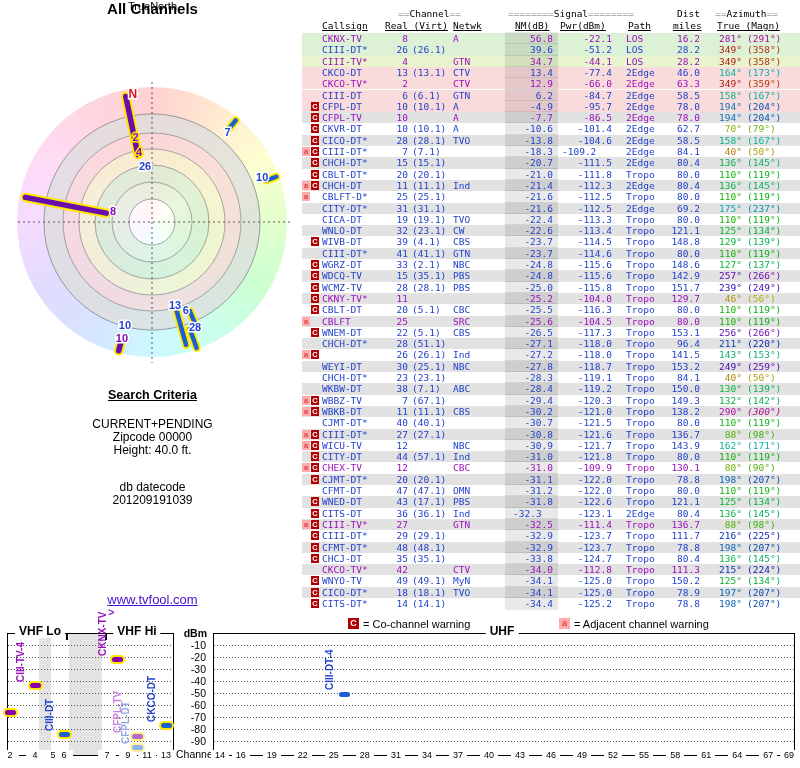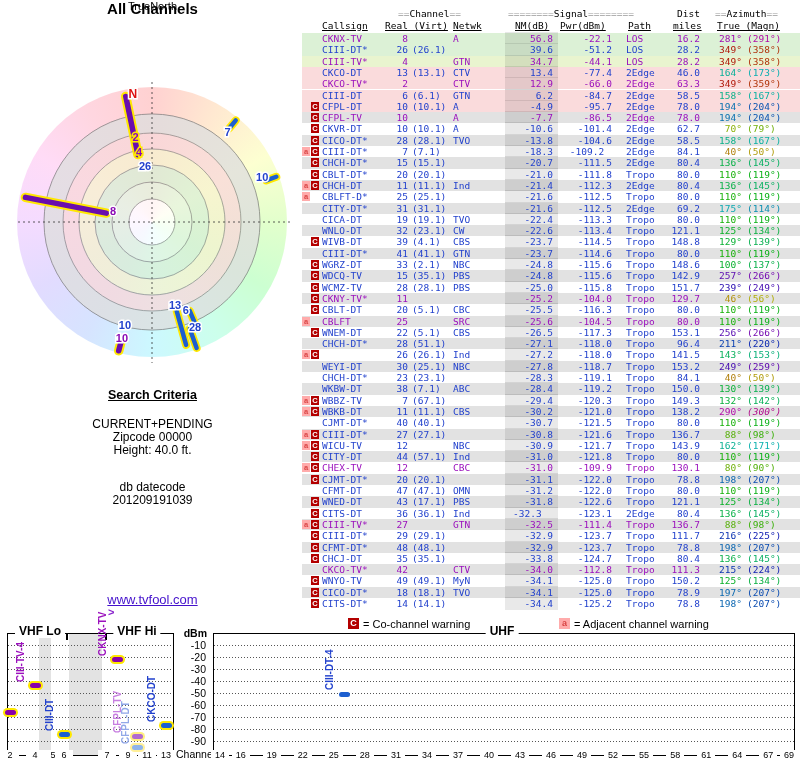--- a/index.html
+++ b/index.html
@@ -266,21 +266,21 @@
           <span class="cell" style="left: 445px; text-align: left; color: rgb(11, 177, 163);">(167°)</span>
         </div>
         <div style="position: absolute; left: 0px; top: 113px; width: 498px; height: 11.3px; background: rgb(255, 255, 255);">
           <div style="position: absolute; left: 203px; top: -1px; bottom: -1px; width: 53px; background: rgba(0, 0, 0, 0.086);"></div>
           <div class="warnA" style="left: 0px;">a</div>
           <div class="warnC" style="left: 9px;">C</div>
           <span class="cell" style="left: 20px; text-align: left; color: rgb(35, 66, 205);">CIII-DT*</span>
           <span class="cell" style="left: 76px; width: 30px; text-align: right; color: rgb(35, 66, 205);">7</span>
           <span class="cell" style="left: 110px; text-align: left; color: rgb(35, 66, 205);">(7.1)</span>
           <span class="cell" style="left: 211px; width: 40px; text-align: right; color: rgb(35, 66, 205);">-18.3</span>
-          <span class="cell" style="left: 260px; width: 50px; text-align: center; color: rgb(35, 66, 205);">-109.2</span>
+          <span class="cell" style="left: 260px; width: 50px; text-align: left; color: rgb(35, 66, 205);">-109.2</span>
           <span class="cell" style="left: 324px; text-align: left; color: rgb(35, 66, 205);">2Edge</span>
           <span class="cell" style="left: 358px; width: 40px; text-align: right; color: rgb(35, 66, 205);">84.1</span>
           <span class="cell" style="left: 400px; width: 40px; text-align: right; color: rgb(177, 127, 11);">40°</span>
           <span class="cell" style="left: 445px; text-align: left; color: rgb(177, 156, 11);">(50°)</span>
         </div>
         <div style="position: absolute; left: 0px; top: 124.3px; width: 498px; height: 11.3px; background: rgb(226, 226, 226);">
           <div style="position: absolute; left: 203px; top: -1px; bottom: -1px; width: 53px; background: rgba(0, 0, 0, 0.086);"></div>
           <div class="warnC" style="left: 9px;">C</div>
           <span class="cell" style="left: 20px; text-align: left; color: rgb(35, 66, 205);">CHCH-DT*</span>
           <span class="cell" style="left: 76px; width: 30px; text-align: right; color: rgb(35, 66, 205);">15</span>
@@ -336,21 +336,21 @@
         <div style="position: absolute; left: 0px; top: 169.5px; width: 498px; height: 11.3px; background: rgb(226, 226, 226);">
           <div style="position: absolute; left: 203px; top: -1px; bottom: -1px; width: 53px; background: rgba(0, 0, 0, 0.086);"></div>
           <span class="cell" style="left: 20px; text-align: left; color: rgb(35, 66, 205);">CITY-DT*</span>
           <span class="cell" style="left: 76px; width: 30px; text-align: right; color: rgb(35, 66, 205);">31</span>
           <span class="cell" style="left: 110px; text-align: left; color: rgb(35, 66, 205);">(31.1)</span>
           <span class="cell" style="left: 211px; width: 40px; text-align: right; color: rgb(35, 66, 205);">-21.6</span>
           <span class="cell" style="left: 260px; width: 50px; text-align: right; color: rgb(35, 66, 205);">-112.5</span>
           <span class="cell" style="left: 324px; text-align: left; color: rgb(35, 66, 205);">2Edge</span>
           <span class="cell" style="left: 358px; width: 40px; text-align: right; color: rgb(35, 66, 205);">69.2</span>
           <span class="cell" style="left: 400px; width: 40px; text-align: right; color: rgb(11, 169, 177);">175°</span>
-          <span class="cell" style="left: 445px; text-align: left; color: rgb(11, 143, 177);">(114°)</span>
+          <span class="cell" style="left: 445px; text-align: left; color: rgb(11, 143, 177);">(237°)</span>
         </div>
         <div style="position: absolute; left: 0px; top: 180.8px; width: 498px; height: 11.3px; background: rgb(255, 255, 255);">
           <div style="position: absolute; left: 203px; top: -1px; bottom: -1px; width: 53px; background: rgba(0, 0, 0, 0.086);"></div>
           <span class="cell" style="left: 20px; text-align: left; color: rgb(35, 66, 205);">CICA-DT</span>
           <span class="cell" style="left: 76px; width: 30px; text-align: right; color: rgb(35, 66, 205);">19</span>
           <span class="cell" style="left: 110px; text-align: left; color: rgb(35, 66, 205);">(19.1)</span>
           <span class="cell" style="left: 151px; text-align: left; color: rgb(35, 66, 205);">TVO</span>
           <span class="cell" style="left: 211px; width: 40px; text-align: right; color: rgb(35, 66, 205);">-22.4</span>
           <span class="cell" style="left: 260px; width: 50px; text-align: right; color: rgb(35, 66, 205);">-113.3</span>
           <span class="cell" style="left: 324px; text-align: left; color: rgb(35, 66, 205);">Tropo</span>
@@ -402,21 +402,21 @@
           <div style="position: absolute; left: 203px; top: -1px; bottom: -1px; width: 53px; background: rgba(0, 0, 0, 0.086);"></div>
           <div class="warnC" style="left: 9px;">C</div>
           <span class="cell" style="left: 20px; text-align: left; color: rgb(35, 66, 205);">WGRZ-DT</span>
           <span class="cell" style="left: 76px; width: 30px; text-align: right; color: rgb(35, 66, 205);">33</span>
           <span class="cell" style="left: 110px; text-align: left; color: rgb(35, 66, 205);">(2.1)</span>
           <span class="cell" style="left: 151px; text-align: left; color: rgb(35, 66, 205);">NBC</span>
           <span class="cell" style="left: 211px; width: 40px; text-align: right; color: rgb(35, 66, 205);">-24.8</span>
           <span class="cell" style="left: 260px; width: 50px; text-align: right; color: rgb(35, 66, 205);">-115.6</span>
           <span class="cell" style="left: 324px; text-align: left; color: rgb(35, 66, 205);">Tropo</span>
           <span class="cell" style="left: 358px; width: 40px; text-align: right; color: rgb(35, 66, 205);">148.6</span>
-          <span class="cell" style="left: 400px; width: 40px; text-align: right; color: rgb(11, 177, 47);">100°</span>
+          <span class="cell" style="left: 400px; width: 40px; text-align: right; color: rgb(11, 177, 47);">127°</span>
           <span class="cell" style="left: 445px; text-align: left; color: rgb(11, 177, 76);">(137°)</span>
         </div>
         <div style="position: absolute; left: 0px; top: 237.3px; width: 498px; height: 11.3px; background: rgb(226, 226, 226);">
           <div style="position: absolute; left: 203px; top: -1px; bottom: -1px; width: 53px; background: rgba(0, 0, 0, 0.086);"></div>
           <div class="warnC" style="left: 9px;">C</div>
           <span class="cell" style="left: 20px; text-align: left; color: rgb(35, 66, 205);">WDCQ-TV</span>
           <span class="cell" style="left: 76px; width: 30px; text-align: right; color: rgb(35, 66, 205);">15</span>
           <span class="cell" style="left: 110px; text-align: left; color: rgb(35, 66, 205);">(35.1)</span>
           <span class="cell" style="left: 151px; text-align: left; color: rgb(35, 66, 205);">PBS</span>
           <span class="cell" style="left: 211px; width: 40px; text-align: right; color: rgb(35, 66, 205);">-24.8</span>

